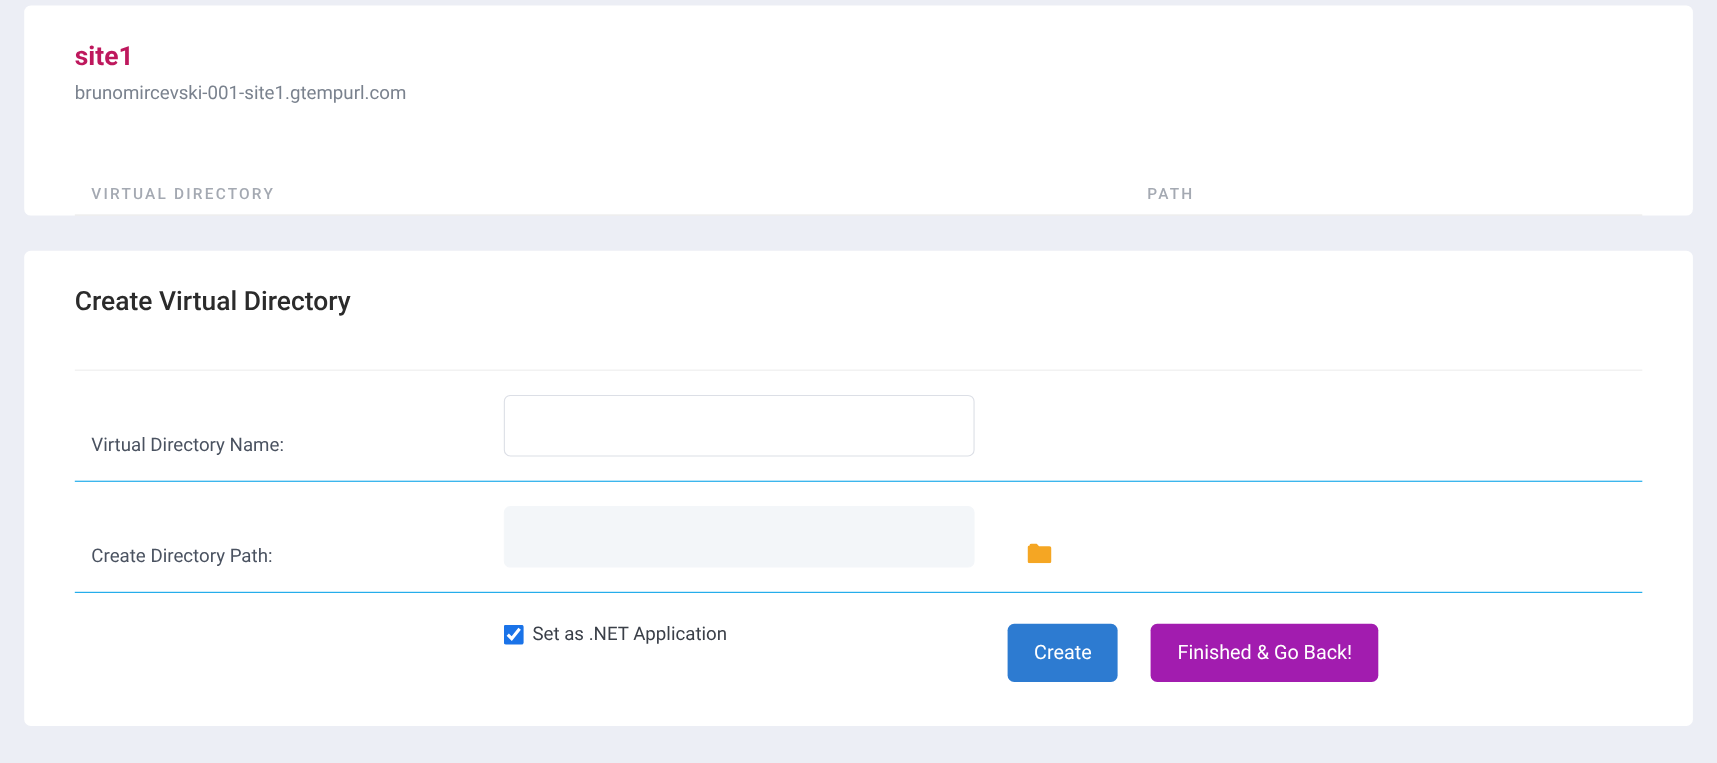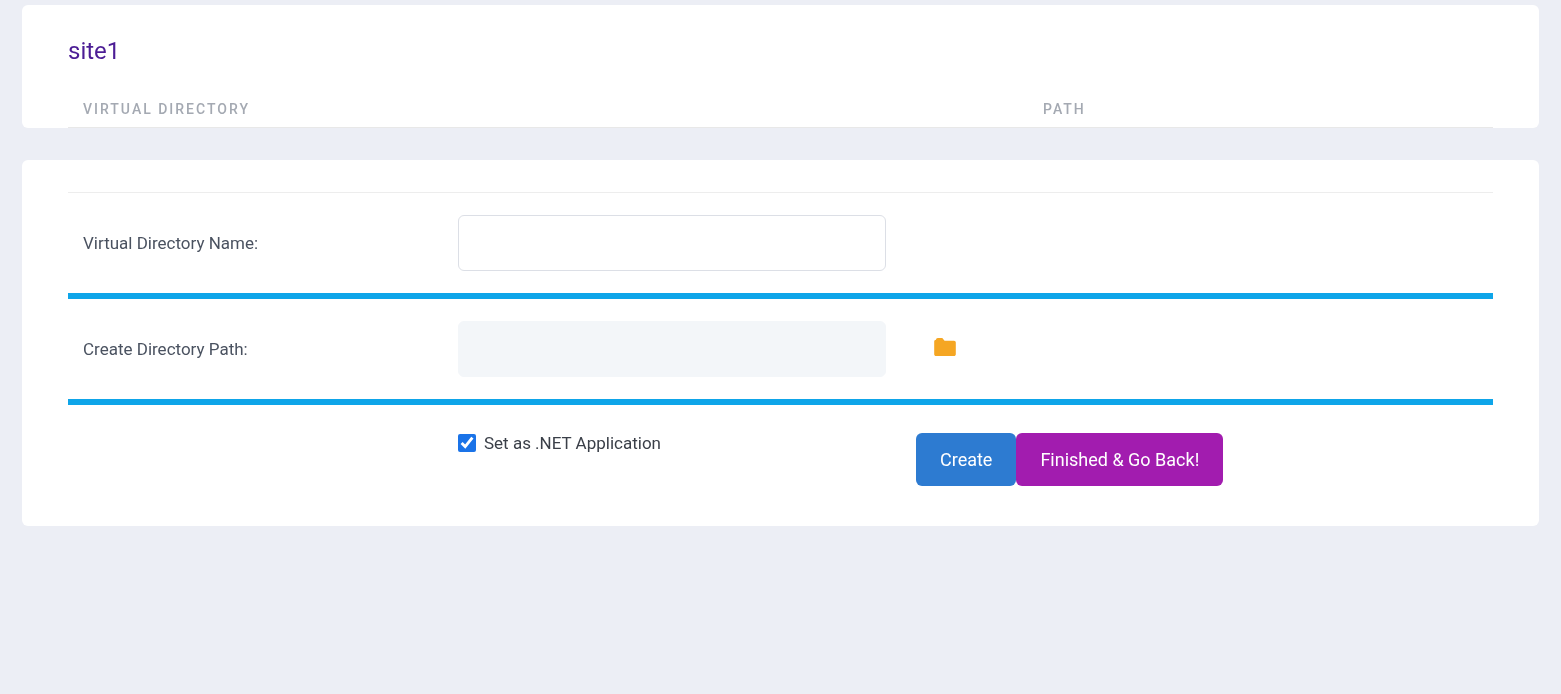--- a/index.html
+++ b/index.html
@@ -21,22 +21,22 @@
       margin-bottom: 32px;
     }
     .card-top {
       padding-bottom: 0;
     }
     .card-bottom {
       padding-bottom: 40px;
     }
     .site-title {
       font-size: 24px;
-      font-weight: 400;
-      color: #4c1d95;
+      font-weight: 700;
+      color: #be185d;
       margin-bottom: 10px;
     }
     .site-url {
       font-size: 17px;
       color: #7a828e;
       margin-bottom: 48px;
     }
     .table-header {
       display: flex;
       padding: 10px 15px;
@@ -57,23 +57,23 @@
       font-size: 24px;
       font-weight: 500;
       color: #2b2b2b;
       margin-bottom: 48px;
     }
     .form-divider-top {
       border-top: 1px solid #ededed;
     }
     .form-row {
       display: flex;
-      align-items: center;
+      align-items: flex-end;
       padding: 22px 0;
-      border-bottom: 6px solid #0ea5e9;
+      border-bottom: 1px solid #0ea5e9;
     }
     .form-row:last-of-type {
       border-bottom: none;
     }
     .form-label {
       flex: 0 0 390px;
       font-size: 17px;
       color: #4a5260;
       padding-left: 15px;
     }
@@ -121,20 +121,21 @@
       accent-color: #1a73e8;
       margin-right: 8px;
       cursor: pointer;
     }
     .checkbox-label {
       font-size: 17px;
       color: #3a3f48;
     }
     .buttons {
       display: flex;
+      gap: 30px;
       margin-left: 68px;
     }
     .btn {
       border: none;
       border-radius: 6px;
       padding: 16px 24px;
       font-size: 18px;
       color: #ffffff;
       cursor: pointer;
       font-family: inherit;
@@ -144,27 +145,29 @@
     }
     .btn-secondary {
       background-color: #a21caf;
     }
   </style>
 </head>
 <body>
 
 <div class="card card-top">
   <div class="site-title">site1</div>
+  <div class="site-url">brunomircevski-001-site1.gtempurl.com</div>
   <div class="table-header">
     <div class="th th-virtual">VIRTUAL DIRECTORY</div>
     <div class="th">PATH</div>
   </div>
 </div>
 
 <div class="card card-bottom">
+  <div class="create-title">Create Virtual Directory</div>
 
   <div class="form-divider-top"></div>
 
   <div class="form-row">
     <div class="form-label">Virtual Directory Name:</div>
     <div class="form-input-cell">
       <input type="text" class="form-input" value="" style="">
     </div>
   </div>
 

